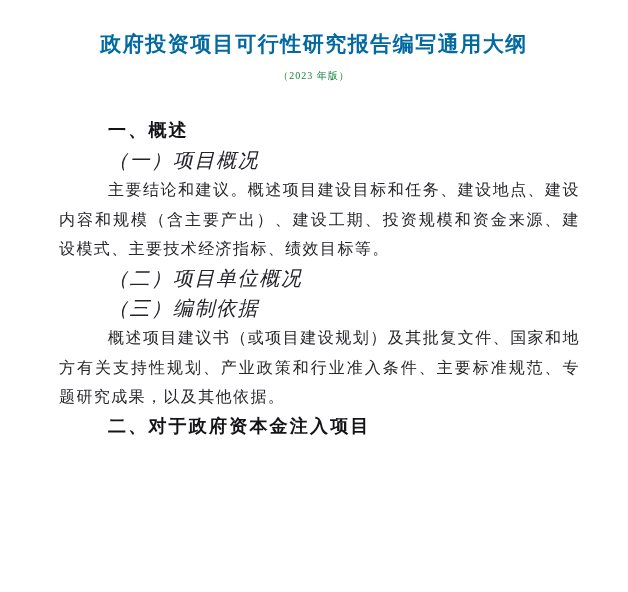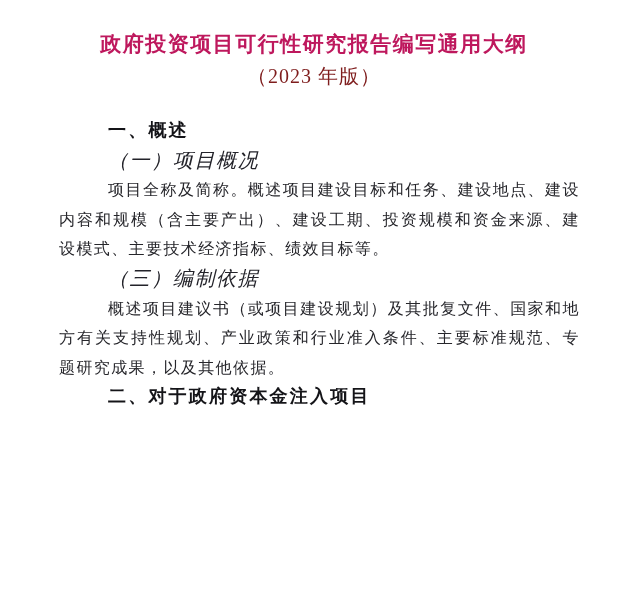--- a/index.html
+++ b/index.html
@@ -15,30 +15,30 @@
     overflow: hidden;
     font-family: "Liberation Serif", "DejaVu Serif", serif;
   }
   .doc-title {
     margin: 30px 0 0 0;
     text-align: center;
     font-size: 21px;
     font-weight: bold;
     letter-spacing: 1.5px;
     line-height: 28px;
-    color: #be185d;
+    color: #0369a1;
     font-family: "Liberation Serif", "DejaVu Serif", serif;
   }
   .doc-subtitle {
     margin: 8px 0 0 0;
     text-align: center;
-    font-size: 20px;
+    font-size: 10px;
     letter-spacing: 1px;
     line-height: 20px;
-    color: #7f1d1d;
+    color: #15803d;
   }
   .doc-body {
     margin: 30px 48px 0 59px; 
     color: #26262b;
     font-size: 16px;
     line-height: 29.6px;
   }
   .doc-body .sec-heading {
     margin: 0;
     font-size: 18px;
@@ -74,22 +74,23 @@
 <div class="page">
   <h1 class="doc-title">政府投资项目可行性研究报告编写通用大纲</h1>
 
   <div class="doc-subtitle">（2023 年版）</div>
 
   <div class="doc-body">
 
     <h2 class="sec-heading">一、概述</h2>
 
     <h3 class="sub-heading">（一）项目概况</h3>
-    <p>项目全称及简称。概述项目建设目标和任务、建设地点、建设内容和规模（含主要产出）、建设工期、投资规模和资金来源、建设模式、主要技术经济指标、绩效目标等。</p>
+    <p>主要结论和建议。概述项目建设目标和任务、建设地点、建设内容和规模（含主要产出）、建设工期、投资规模和资金来源、建设模式、主要技术经济指标、绩效目标等。</p>
 
+    <h3 class="sub-heading">（二）项目单位概况</h3>
 
     <h3 class="sub-heading">（三）编制依据</h3>
     <p>概述项目建议书（或项目建设规划）及其批复文件、国家和地方有关支持性规划、产业政策和行业准入条件、主要标准规范、专题研究成果，以及其他依据。</p>
 
 
     <h2 class="sec-heading">二、对于政府资本金注入项目</h2>
 
   </div>
 </div>
 

